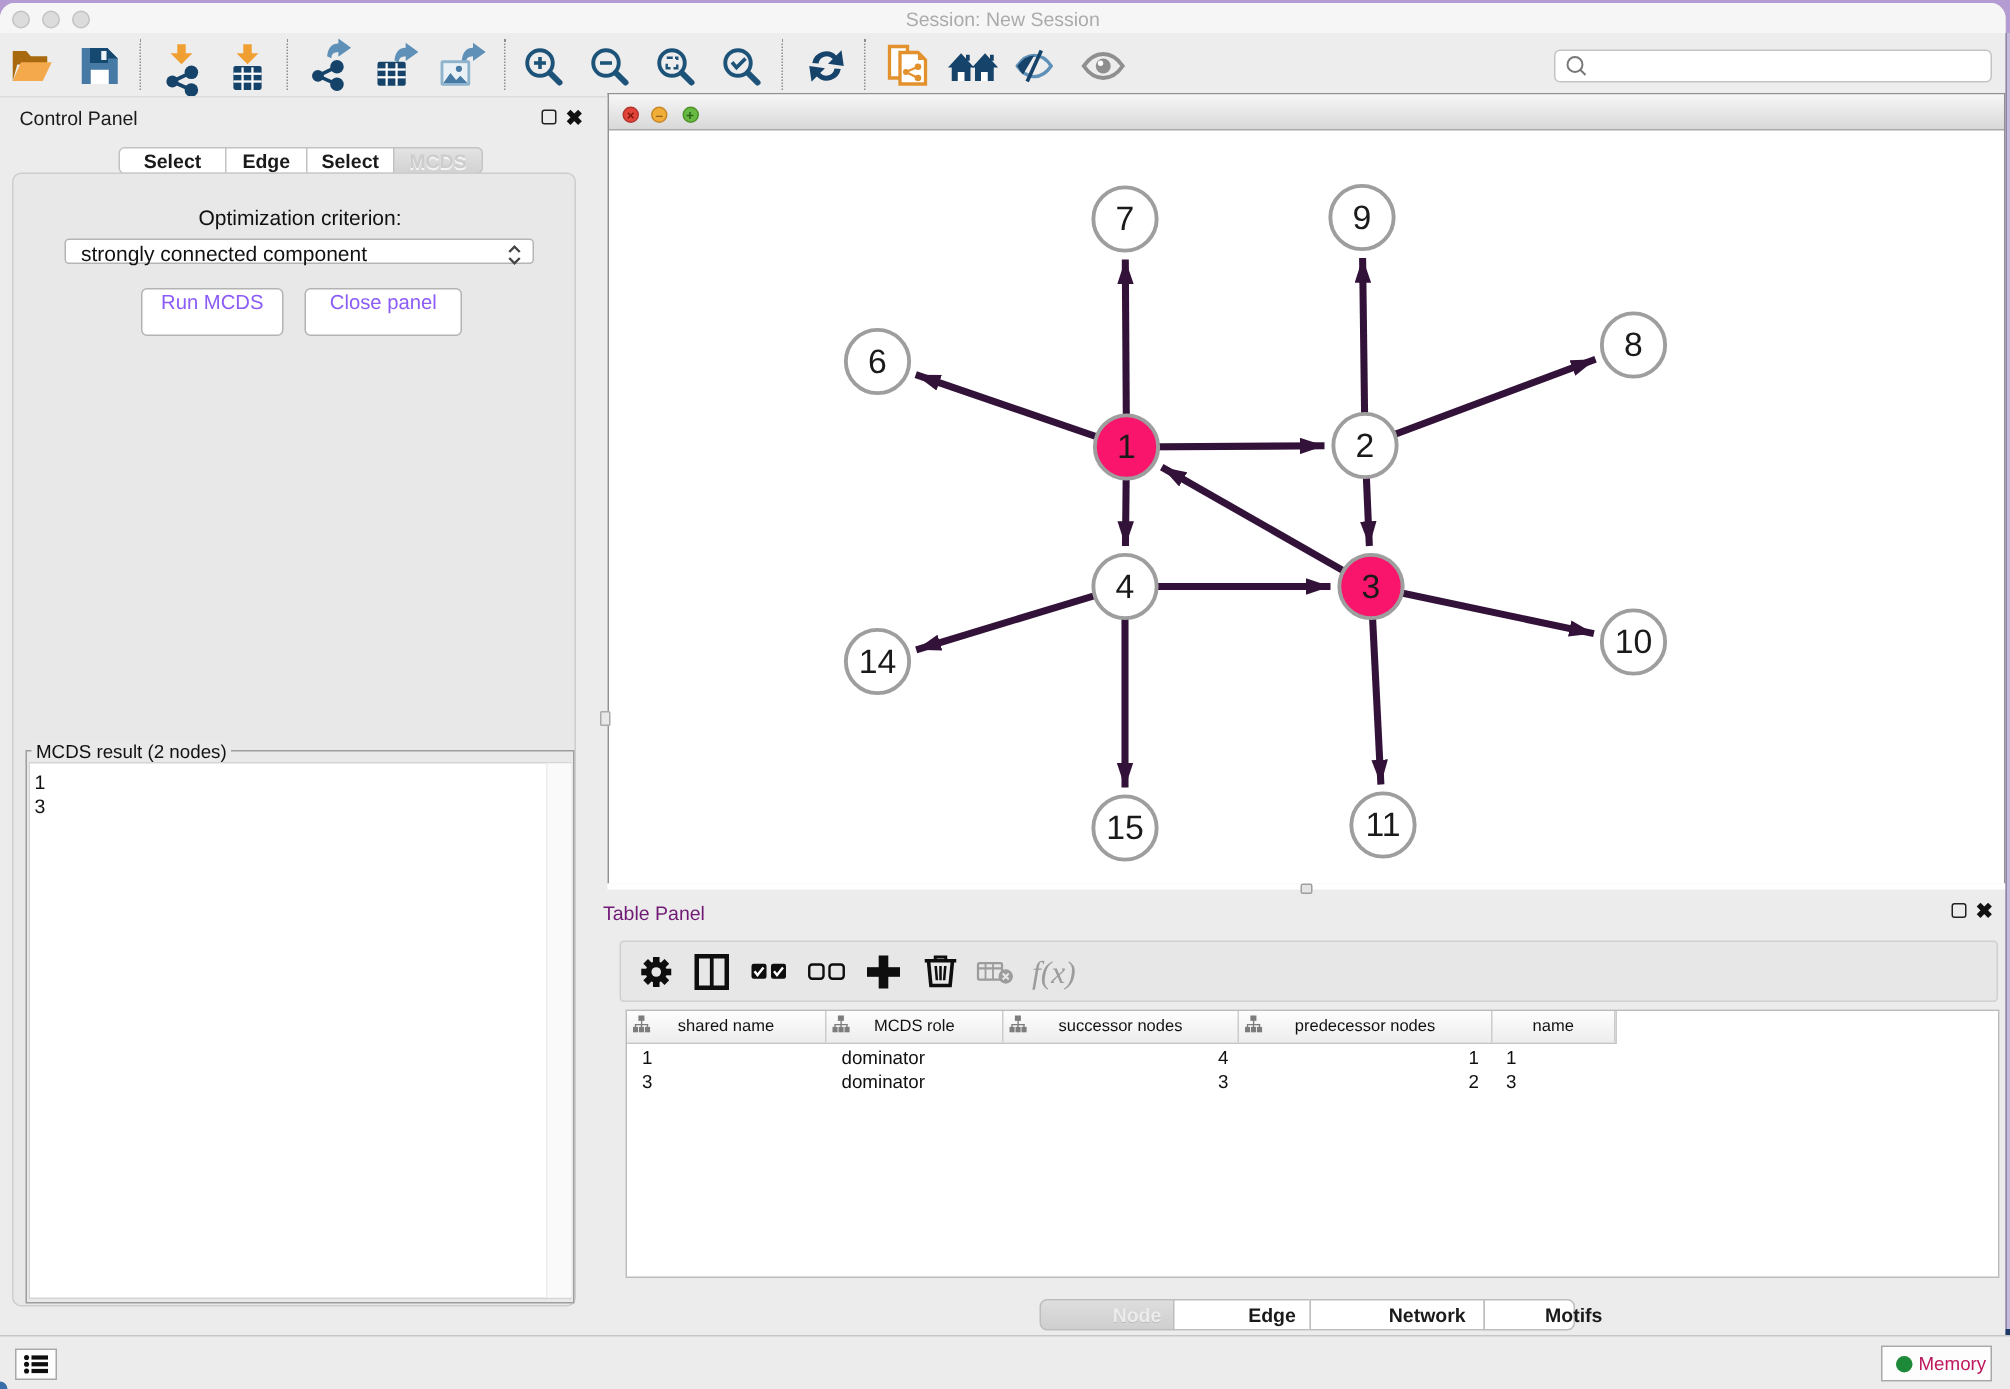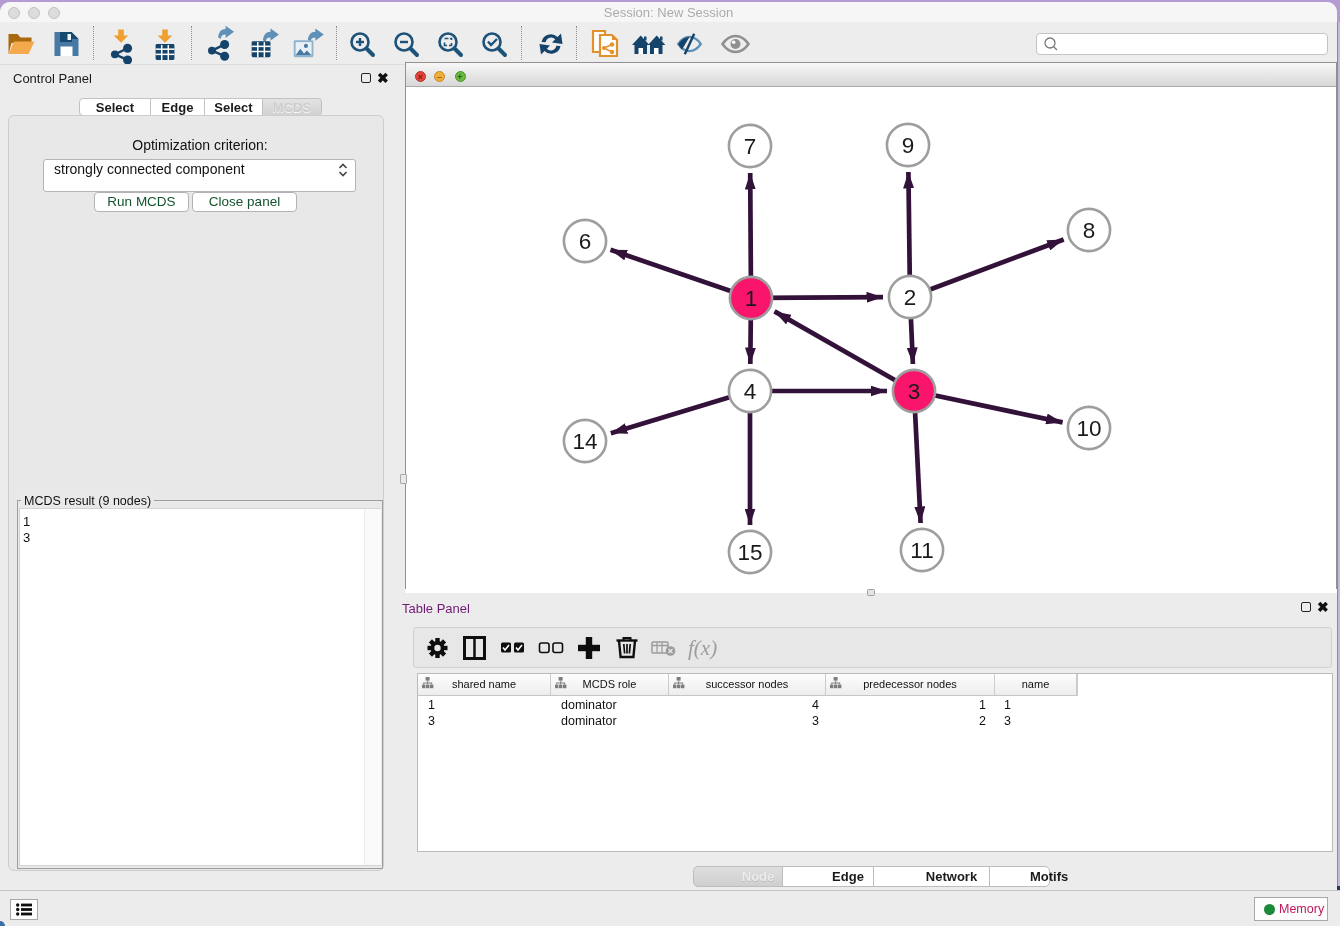--- a/index.html
+++ b/index.html
@@ -22,25 +22,25 @@
 
 #cp-title{position:absolute;top:71px;left:13px;font-size:13px;color:#1a1a1a;}
 .wbtn-sq{position:absolute;width:10px;height:10px;border:1.5px solid #222;border-radius:2px;box-sizing:border-box;}
 .wbtn-x{position:absolute;font-size:14px;font-weight:bold;color:#111;line-height:10px;}
 .tab{position:absolute;top:98px;height:18px;background:#fff;border:1px solid #c2c2c2;
   box-sizing:border-box;font-size:13px;font-weight:bold;color:#1a1a1a;text-align:center;
   line-height:17px;}
 #cp-box{position:absolute;top:115px;left:8px;width:376px;height:756px;
   background:#e8e8e8;border:1px solid #cdcdcd;border-radius:6px;box-sizing:border-box;}
 #optlabel{position:absolute;top:137px;left:0;width:400px;text-align:center;font-size:14px;color:#111;}
-#dropdown{position:absolute;top:159px;left:43px;width:313px;height:33px;background:#fff;
+#dropdown{position:absolute;top:159px;left:43px;width:313px;height:17px;background:#fff;
   border:1px solid #b5b5b5;border-radius:3px;box-sizing:border-box;
   font-size:14px;color:#111;line-height:19px;padding-left:10px;}
-.pushbtn{position:absolute;top:192px;height:20px;background:#fff;border:1px solid #b3b3b3;
-  border-radius:4px;box-sizing:border-box;font-size:13.5px;color:#14532d;text-align:center;line-height:18px;}
+.pushbtn{position:absolute;top:192px;height:32px;background:#fff;border:1px solid #b3b3b3;
+  border-radius:4px;box-sizing:border-box;font-size:13.5px;color:#8b5cf6;text-align:center;line-height:18px;}
 #mcds-group{position:absolute;top:500px;left:17px;width:366px;height:369px;
   border:1px solid #9e9e9e;background:#e9e9e9;box-sizing:border-box;}
 #mcds-label{position:absolute;top:494px;left:21px;font-size:12.5px;color:#111;background:#e9e9e9;padding:0 3px;}
 #mcds-white{position:absolute;top:508px;left:19px;width:362px;height:358px;background:#fff;border:1px solid #d4d4d4;box-sizing:border-box;}
 
 #netwin{position:absolute;top:62px;left:405px;width:932px;height:527px;
   background:#fff;border:1px solid #919191;border-bottom:none;box-sizing:border-box;}
 #nettitle{position:absolute;top:0;left:0;right:0;height:23px;
   background:linear-gradient(#f7f7f7,#d8d8d8);border-bottom:1px solid #aaa;}
 .mac{position:absolute;top:8px;width:11px;height:11px;border-radius:50%;box-sizing:border-box;
@@ -226,24 +226,24 @@
 <div class="tab" style="left:262px;width:60px;border-radius:0 4px 4px 0;background:linear-gradient(#e3e3e3,#d2d2d2);color:#cdcdcd;text-shadow:0 1px 0 #f5f5f5;">MCDS</div>
 <div id="cp-box"></div>
 <div id="optlabel">Optimization criterion:</div>
 <div id="dropdown">strongly connected component
   <svg width="12" height="16" style="position:absolute;right:6px;top:2px" viewBox="0 0 12 16">
     <path d="M2.5,6 L6,2.5 L9.5,6" fill="none" stroke="#444" stroke-width="1.6"></path>
     <path d="M2.5,10 L6,13.5 L9.5,10" fill="none" stroke="#444" stroke-width="1.6"></path>
   </svg>
 </div>
 <div class="pushbtn" style="left:94px;width:95px;">Run MCDS</div>
-<div class="pushbtn" style="left:192px;width:105px;">Close panel</div>
+<div class="pushbtn" style="left:203px;width:105px;">Close panel</div>
 <div id="mcds-group"></div>
 <div id="mcds-white"></div>
-<div id="mcds-label">MCDS result (9 nodes)</div>
+<div id="mcds-label">MCDS result (2 nodes)</div>
 <div style="position:absolute;top:509px;left:364px;width:16px;height:356px;background:#fafafa;border-left:1px solid #ececec;"></div>
 <div class="abs" style="top:514px;left:23px;font-size:13px;color:#111;line-height:16px;">1<br>3</div>
 
 <div id="netwin">
   <div id="nettitle">
     <div class="mac" style="left:9px;background:#e4433a;border:1px solid #b0362e;color:#7c1810;">×</div>
     <div class="mac" style="left:28px;background:#f0ae39;border:1px solid #c8882a;color:#96641a;">–</div>
     <div class="mac" style="left:48.5px;background:#67b944;border:1px solid #4f9427;color:#2c6413;">+</div>
   </div>
   <svg id="graph" width="930" height="499" viewBox="0 0 930 499" style="position:absolute;left:0;top:24px;">

